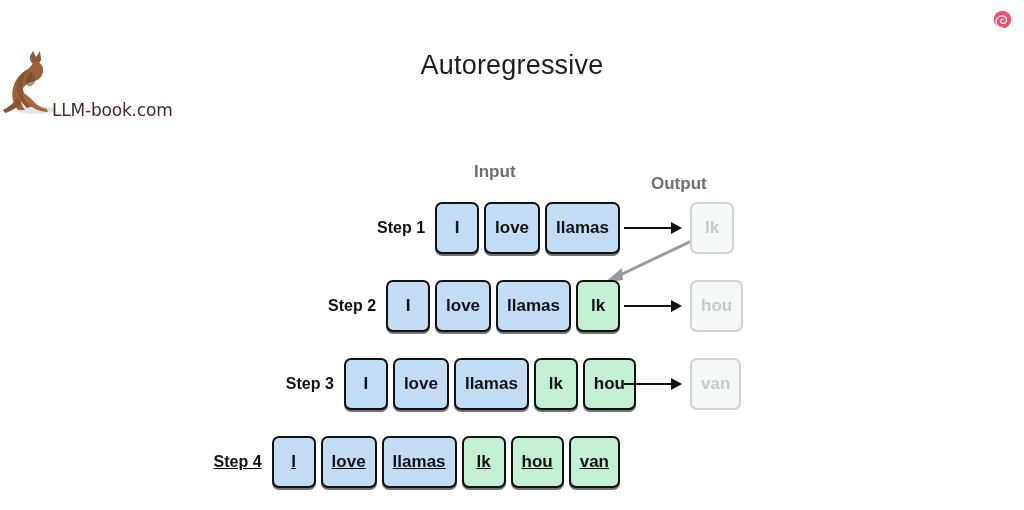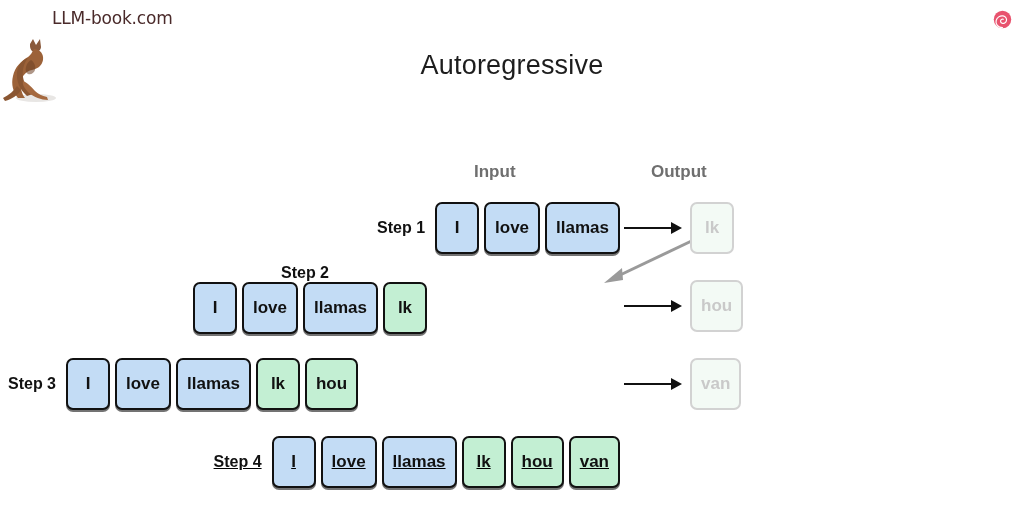--- a/index.html
+++ b/index.html
@@ -6,22 +6,22 @@
   html,body { width:1024px; height:510px; }
   body {
     background:#ffffff;
     font-family:"Liberation Sans", sans-serif;
     position:relative;
     overflow:hidden;
   }
 
   
   .brand-left {
-    position:absolute; left:0px; top:0px;
-    display:flex; align-items:flex-start;margin-top:36px;
+    position:absolute; left:0px; top:12px;
+    display:flex; align-items:flex-end;margin-top:36px;
   }
   .kangaroo { width:58px; height:72px; display:block; }
   .brand-left-text {
     font-size:17px; color:#4a2a2a; letter-spacing:-0.2px;
     margin-left:-6px; margin-top:-28px;
     font-family:"DejaVu Sans", sans-serif;
   }
 
   .brand-right {
     position:absolute; right:12px; top:10px;
@@ -40,35 +40,35 @@
     font-size:27px; color:#1d1d1d; font-weight:400;
     letter-spacing:0.2px;
   }
 
   
   .col-head {
     position:absolute;
     font-size:17px; font-weight:bold; color:#6f6f6f;
   }
   .col-head.input  { left:474px; top:162px; }
-  .col-head.output { left:651px; top:162px; }
+  .col-head.output { left:651px; top:174px; }
 
   
   .diagram { position:absolute; left:0; top:0; width:843px; height:510px;padding-left:38px; }
 
   .step-row {
     position:absolute;
     display:flex;
     align-items:center;
     height:56px;
   }
   
   .step-row[data-row="0"] { top:200px; left:0;  width:620px; justify-content:flex-end; }
-  .step-row[data-row="1"] { top:278px; left:0;  width:620px; justify-content:flex-end;flex-direction:column; }
-  .step-row[data-row="2"] { top:356px; left:8px;  width:620px; }
+  .step-row[data-row="1"] { top:278px; left:0;  width:620px; justify-content:flex-end; }
+  .step-row[data-row="2"] { top:356px; left:16px;  width:620px; justify-content:flex-end; }
   .step-row[data-row="3"] { top:434px; left:0;  width:620px; justify-content:flex-end;text-decoration:underline; }
 
   .step-label {
     font-size:16px; font-weight:bold; color:#111;
     margin-right:10px; white-space:nowrap;
   }
 
   .tokens { display:flex; align-items:center; gap:5px; }
 
   .token {

